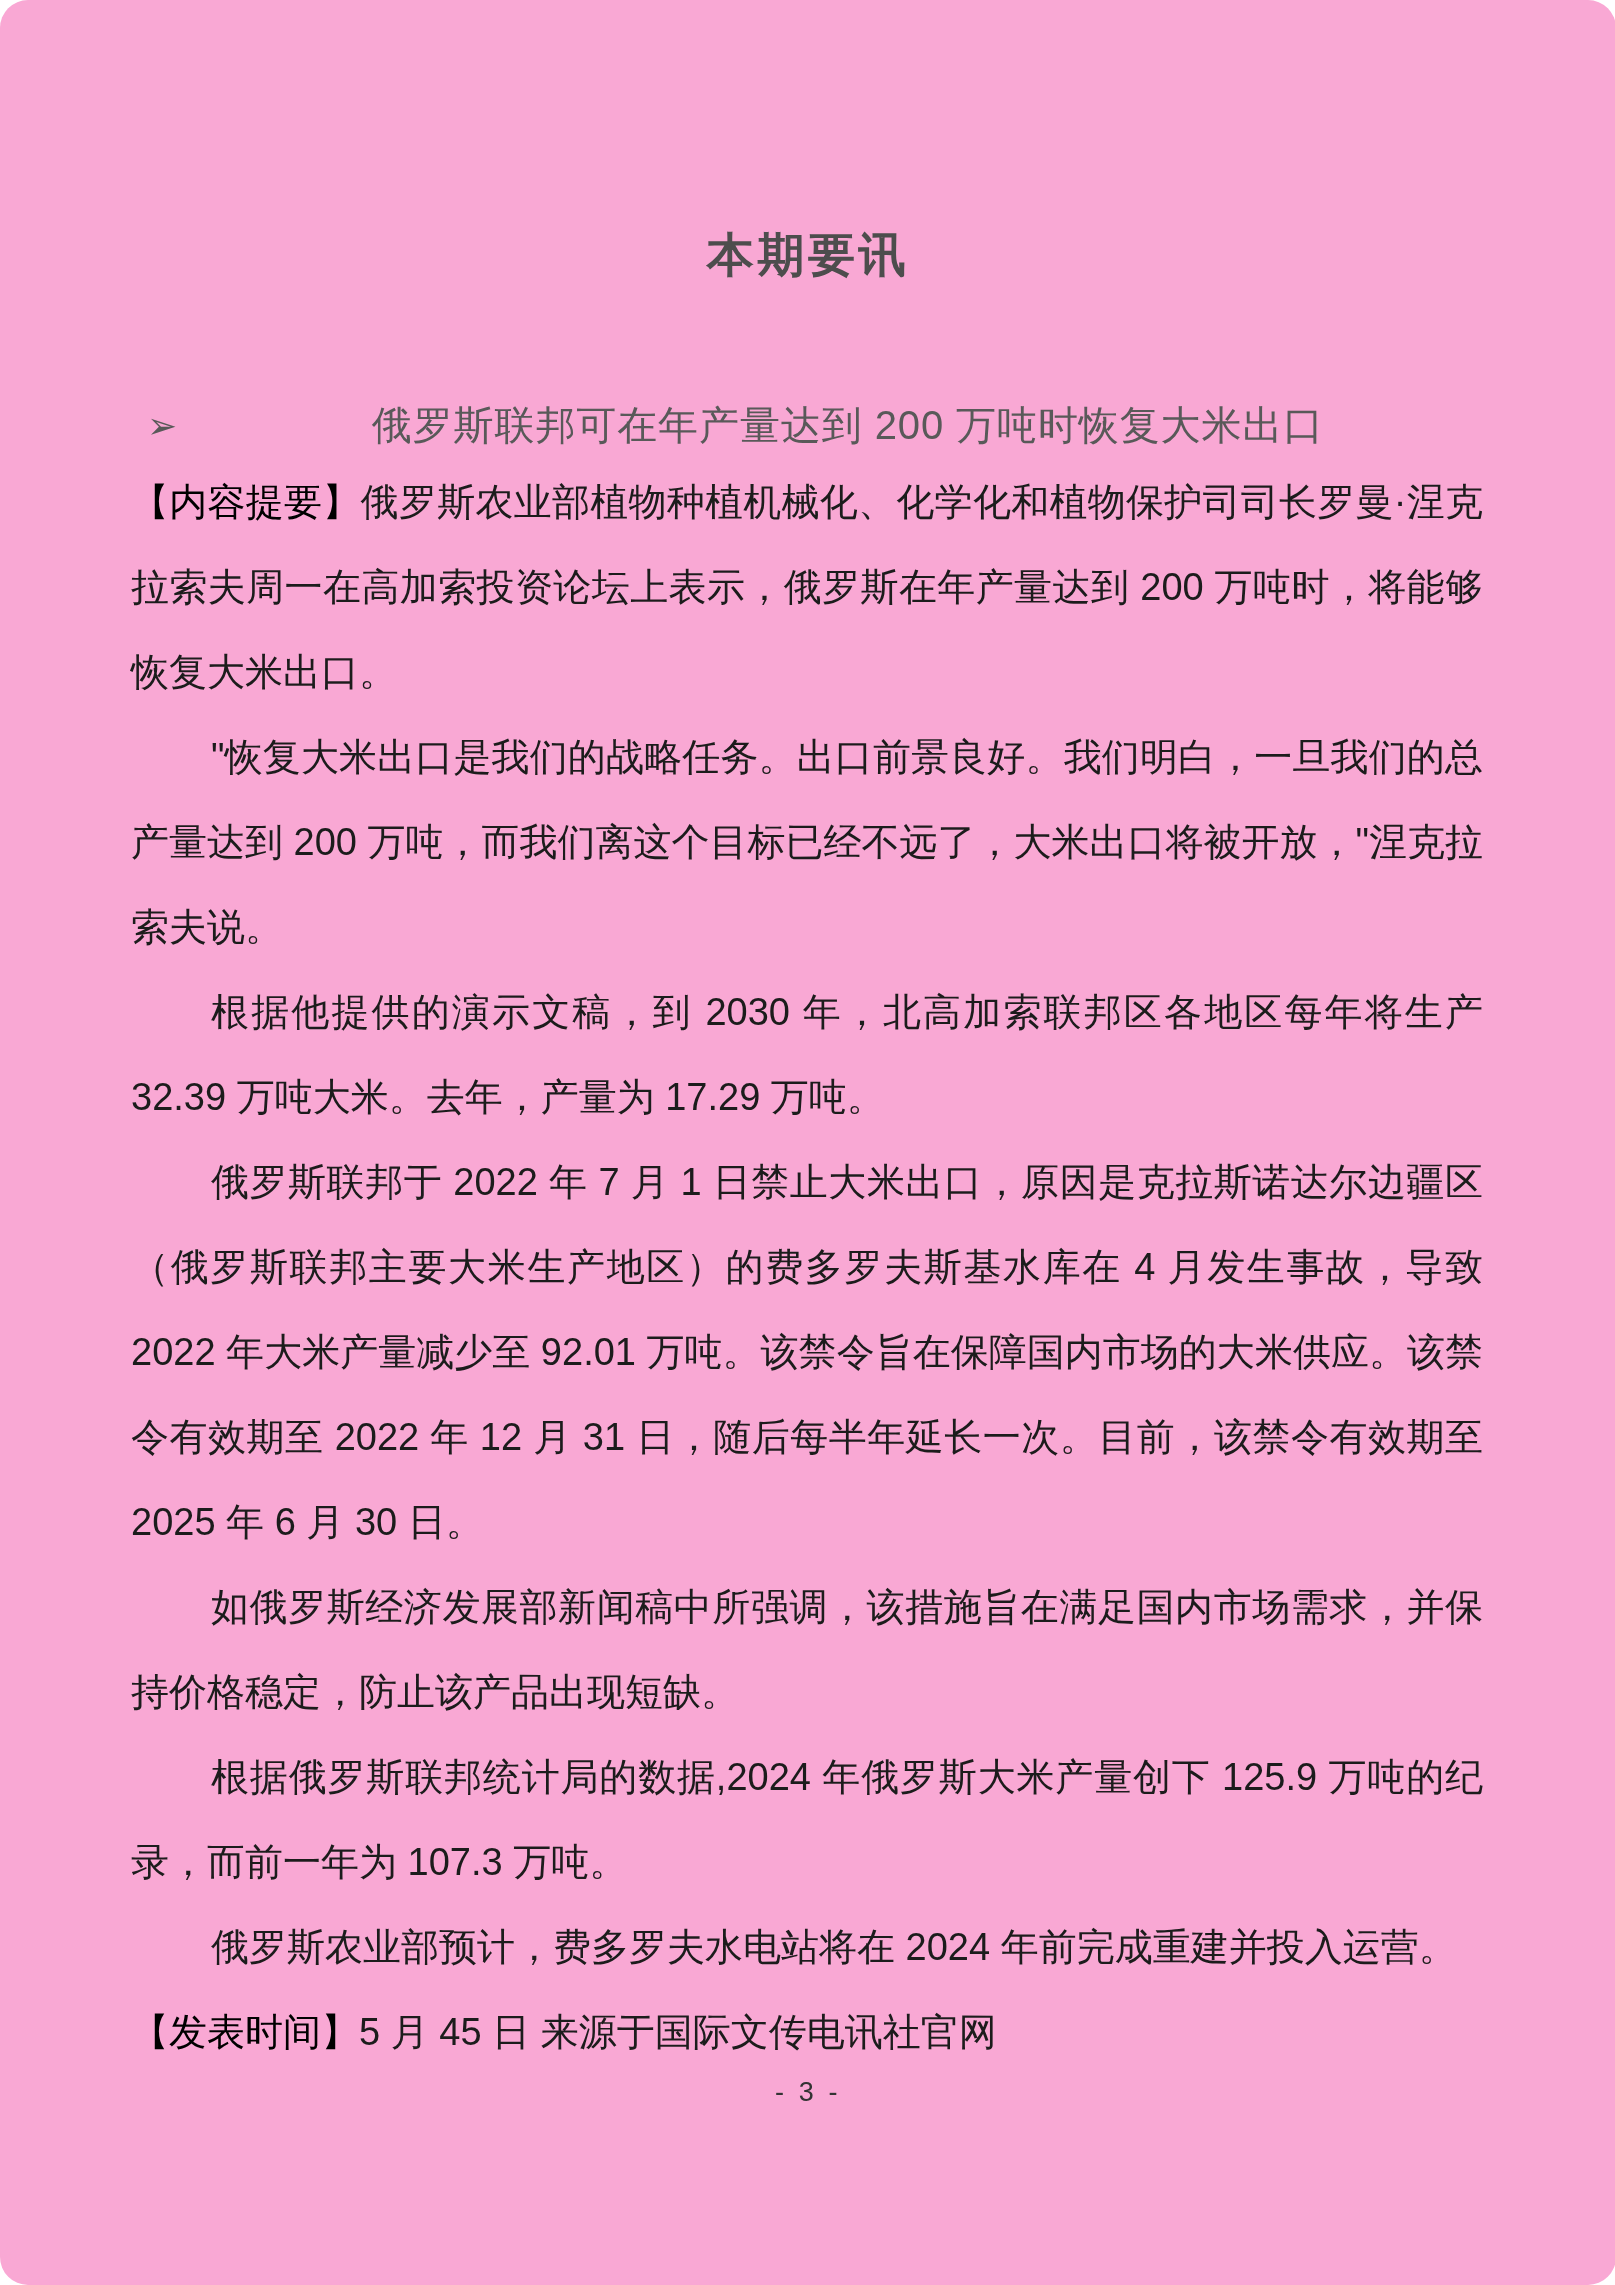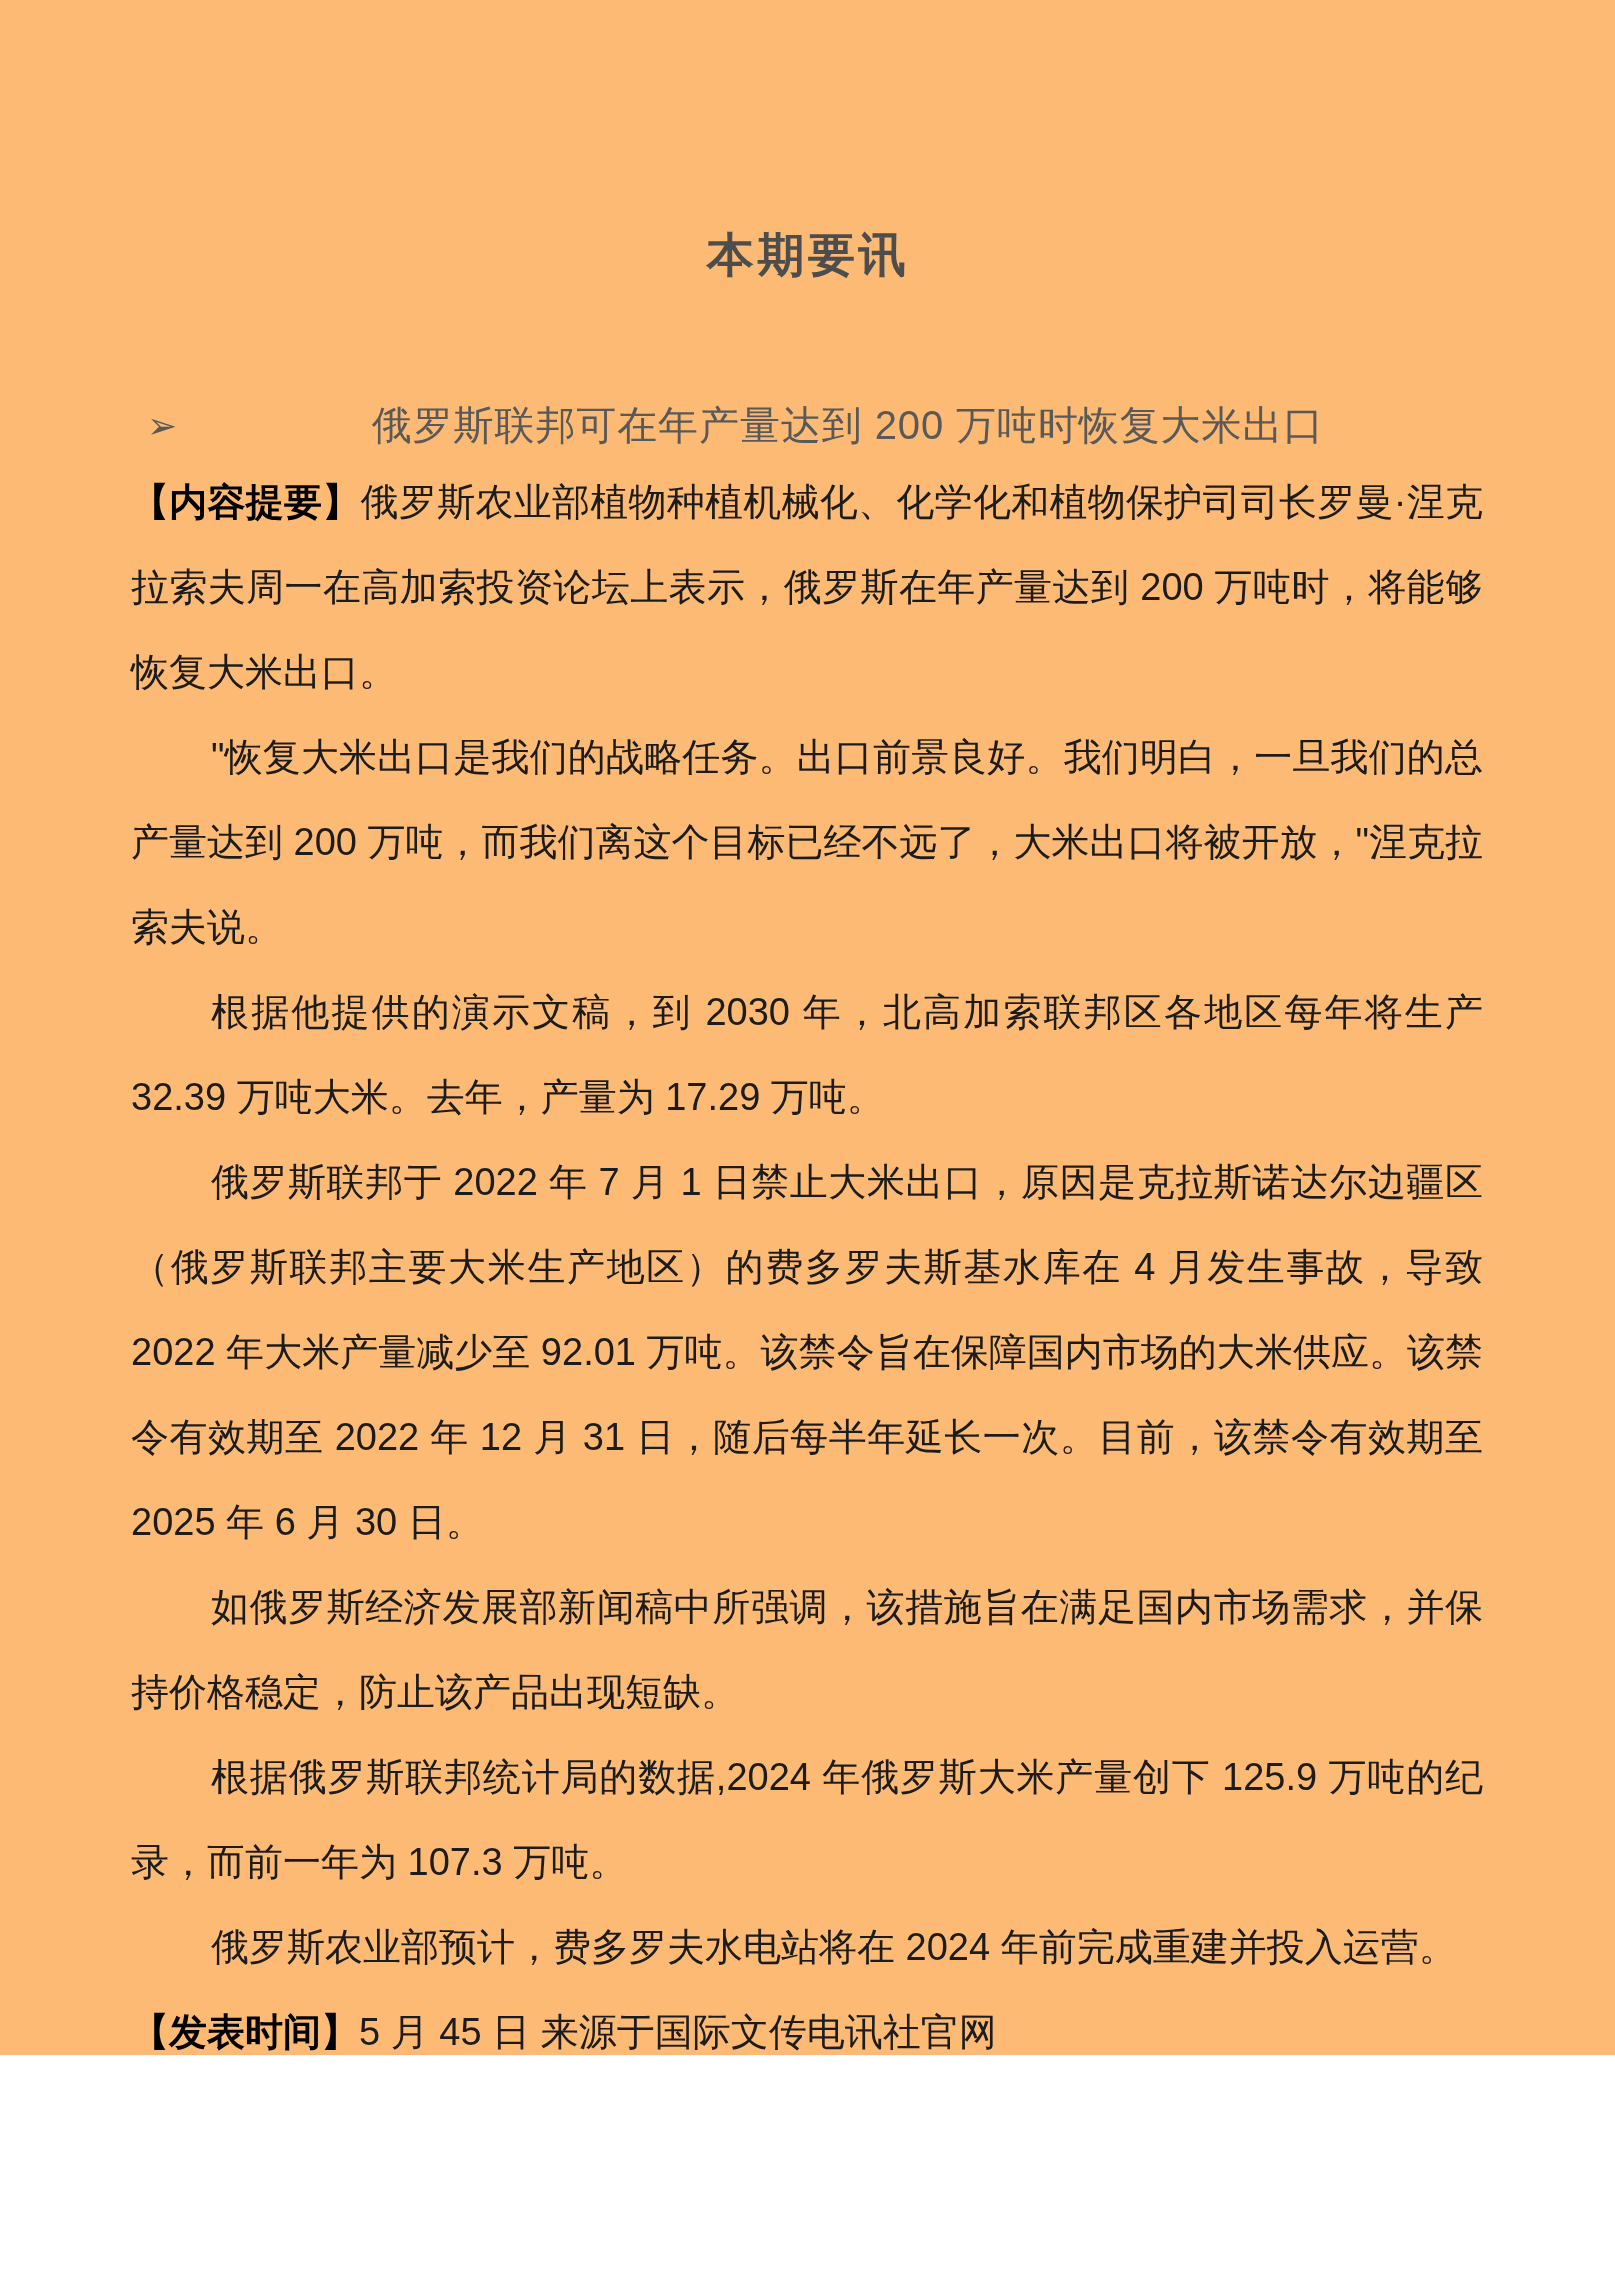--- a/index.html
+++ b/index.html
@@ -1,22 +1,23 @@
 <!DOCTYPE html>
 <html style="font-size:14.5px"><head>
 <meta charset="utf-8">
 <style>
   html, body { margin: 0; padding: 0; background: #ffffff; }
   .page {
     position: relative;
     width: 1616px;
-    height: 2055px;
-    background: #fdba74;
+    height: 2285px;
+    background: #f9a8d4;
     font-family: "Liberation Sans", sans-serif;
     overflow: hidden;
+    border-radius: 28px;
   }
   .doc-title {
     position: absolute;
     top: 224px;
     left: 0;
     width: 100%;
     text-align: center;
     font-size: 47px;
     font-weight: 700;
     color: #4d4d4d;
@@ -50,21 +51,21 @@
     left: 131px;
     width: 1352px;
     font-size: 38px;
     line-height: 85px;
     color: #1c1c1c;
     text-align: justify;
     text-justify: inter-ideograph;
   }
   .doc-body p { margin: 0; padding: 0; }
   .doc-body p.indent { text-indent: 80px; }
-  .plabel { font-weight: 700; color: #000000; }
+  .plabel { font-weight: 400; color: #000000; }
   .footer-pagenum {
     position: absolute;
     top: 2077px;
     left: 0;
     width: 100%;
     text-align: center;
     font-size: 27px;
     color: #333333;
     letter-spacing: 3.6px;
   }

